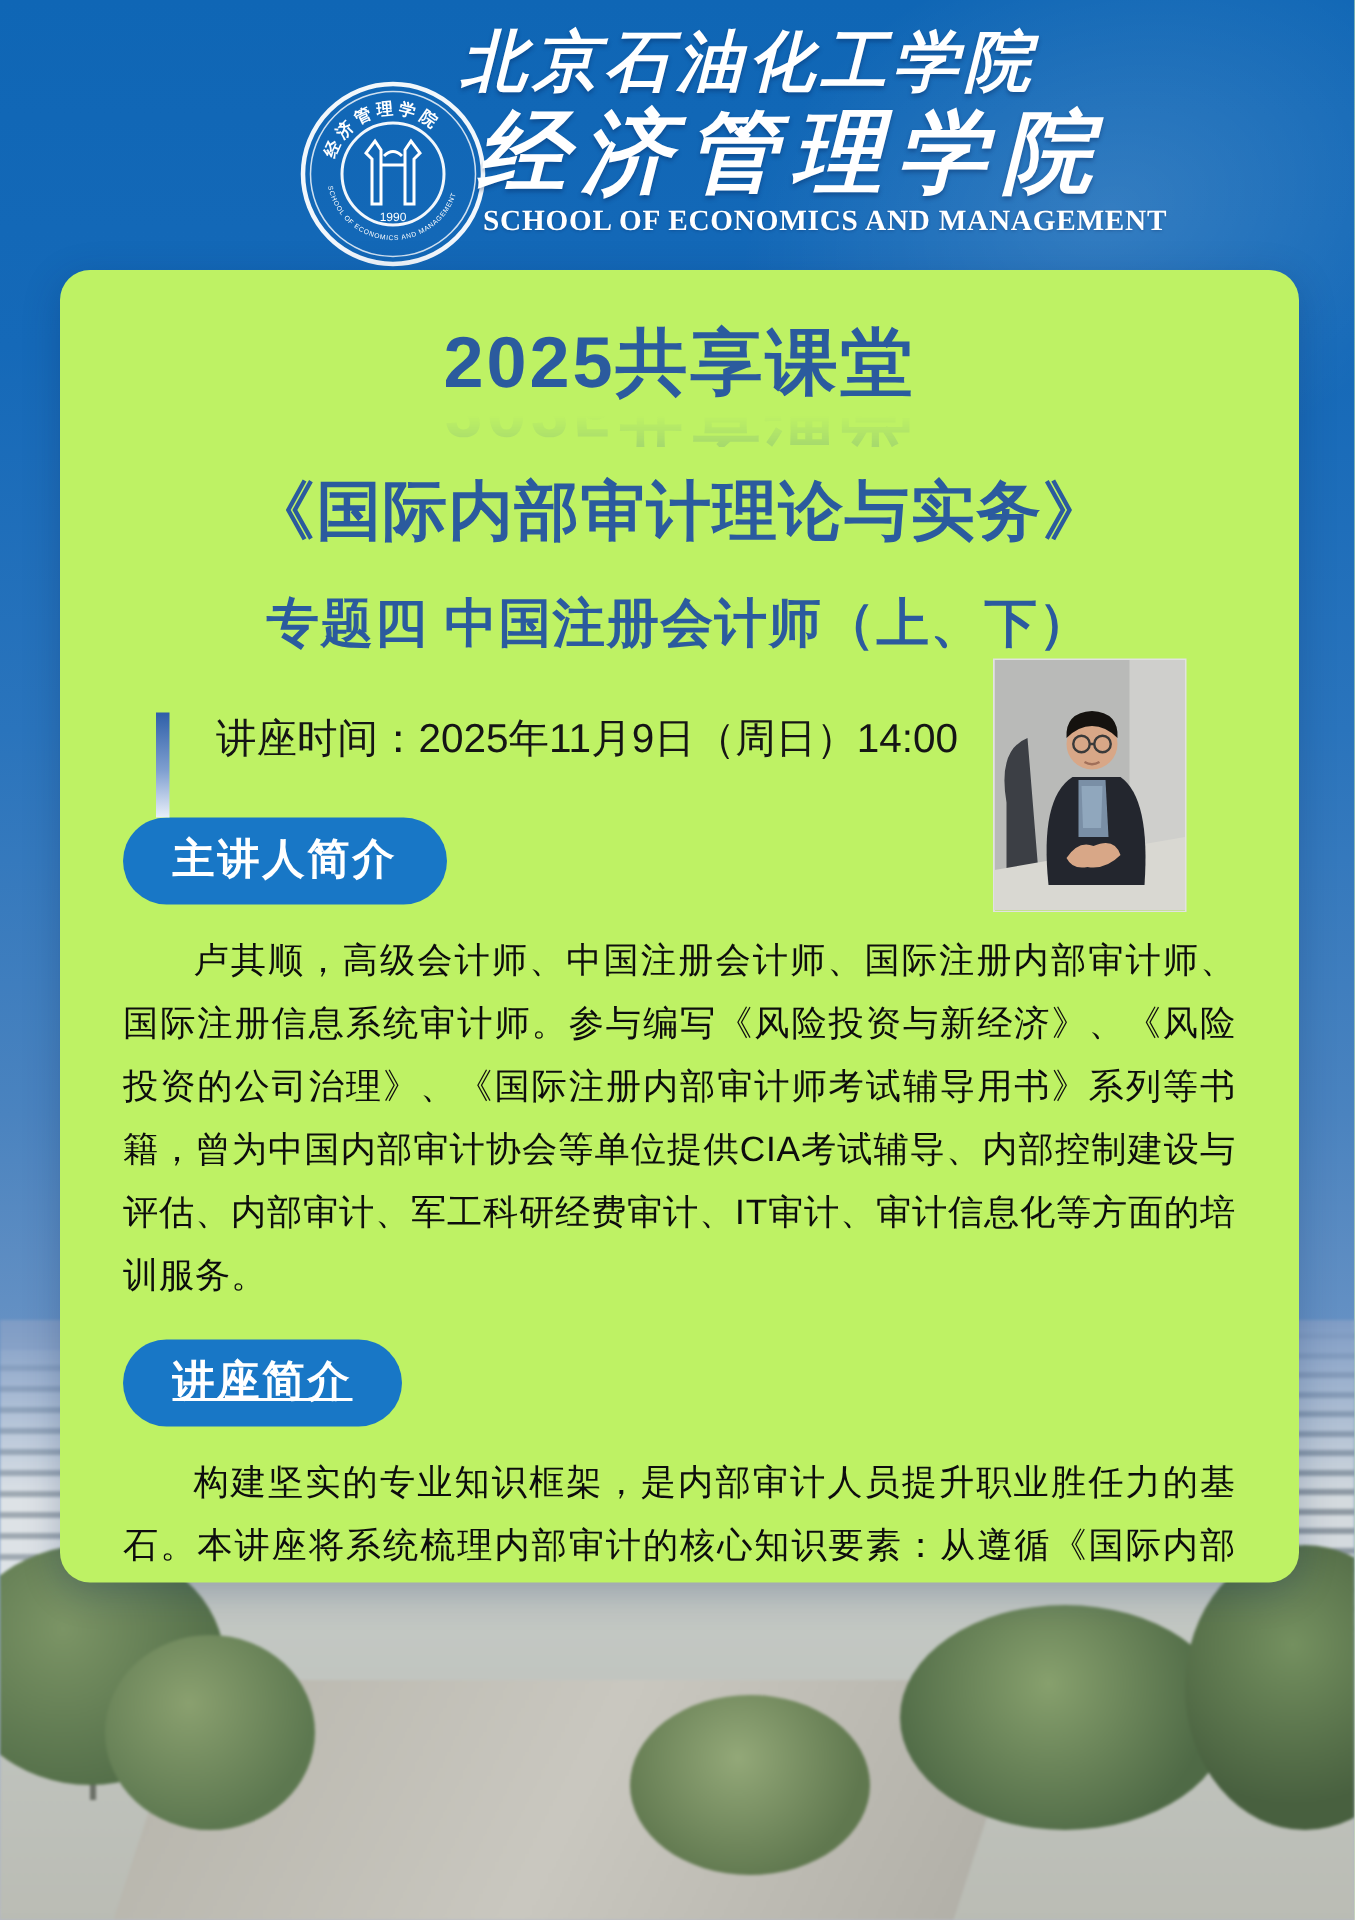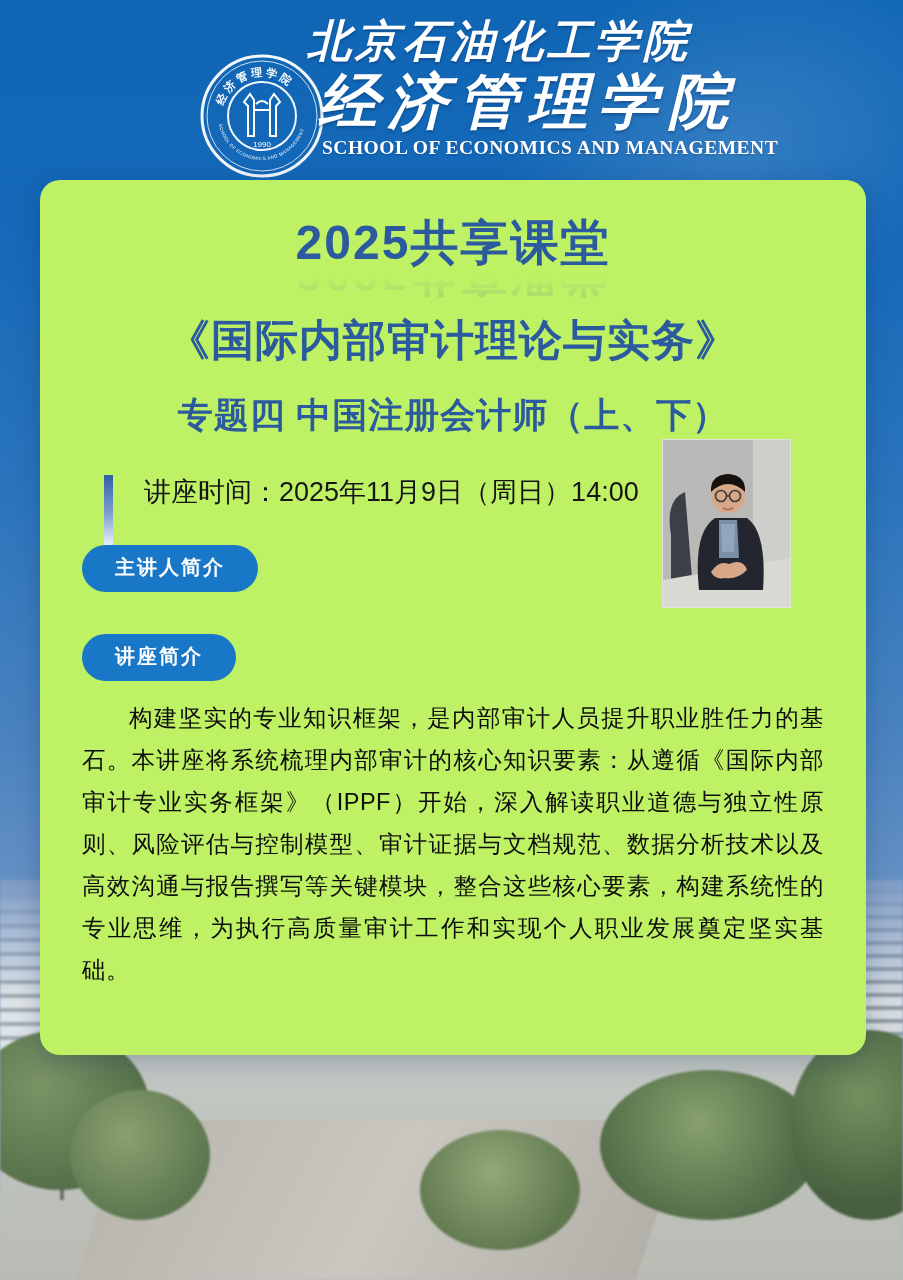--- a/index.html
+++ b/index.html
@@ -89,24 +89,24 @@
   .info-row.cont{ padding-left:calc(40px + 5em); }
   .info-row.place{ margin-top:6px; }
   
   .photo{
     position:absolute; left:623px; top:260px; width:127px; height:167px;
     box-shadow:0 0 0 1px #e2e2e2;
   }
   
   .badge{
     display:inline-block; margin-left:42px; margin-top:30px;
-    background:#1877c6; color:#fff; font-weight:bold; font-size:20px;
+    background:#1877c6; color:#fff; font-weight:bold; font-size:28px;
     padding:9px 33px 11px 33px; border-radius:30px; letter-spacing:2px;
   }
-  .badge.b2{ margin-top:42px; }
+  .badge.b2{ margin-top:22px;text-decoration:underline; }
   .para{
     margin:16px 42px 0 42px; font-size:23.5px; line-height:42px;
     color:#0d0d0d; text-align:justify; text-indent:2em;
     letter-spacing:0.5px;
   }
 </style>
 </head>
 <body>
 
 <div class="swirl"></div>
@@ -190,19 +190,20 @@
         <path d="M 63.5 56 L 66.5 56"></path>
       </g>
       <path d="M 60 68 Q 65 71 70 68" stroke="#a1705a" stroke-width="1.5" fill="none"></path>
       <path d="M 48 132 Q 56 120 66 124 Q 80 118 84 130 Q 74 140 62 138 Q 52 140 48 132 Z" fill="#d8a787"></path>
     </g>
   </svg>
 
   <div>
     <span class="badge">主讲人简介</span>
   </div>
+  <p class="para">卢其顺，高级会计师、中国注册会计师、国际注册内部审计师、国际注册信息系统审计师。参与编写《风险投资与新经济》、《风险投资的公司治理》、《国际注册内部审计师考试辅导用书》系列等书籍，曾为中国内部审计协会等单位提供CIA考试辅导、内部控制建设与评估、内部审计、军工科研经费审计、IT审计、审计信息化等方面的培训服务。</p>
 
   <div>
     <span class="badge b2">讲座简介</span>
   </div>
   <p class="para">构建坚实的专业知识框架，是内部审计人员提升职业胜任力的基石。本讲座将系统梳理内部审计的核心知识要素：从遵循《国际内部审计专业实务框架》（IPPF）开始，深入解读职业道德与独立性原则、风险评估与控制模型、审计证据与文档规范、数据分析技术以及高效沟通与报告撰写等关键模块，整合这些核心要素，构建系统性的专业思维，为执行高质量审计工作和实现个人职业发展奠定坚实基础。</p>
 
 </div>
 
 </body></html>

